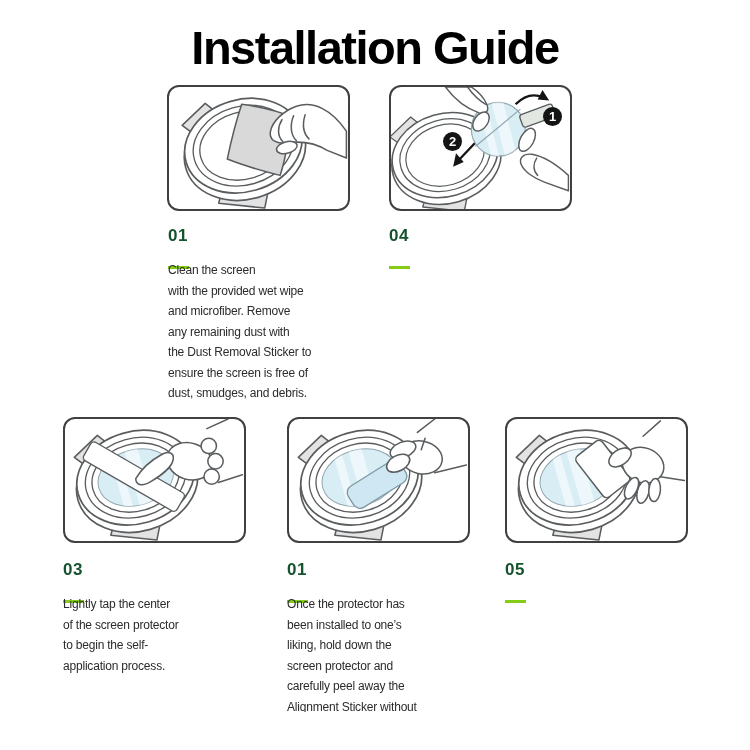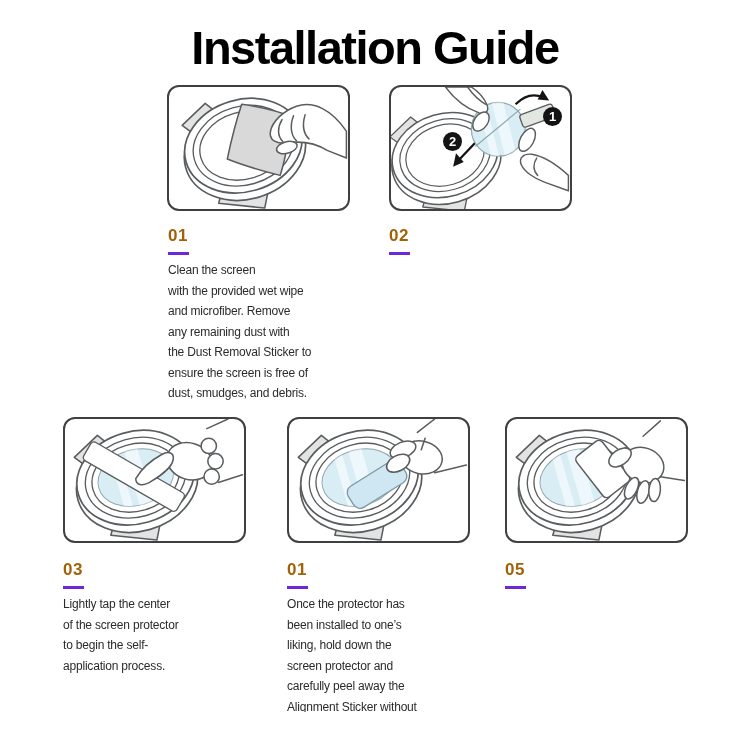--- a/index.html
+++ b/index.html
@@ -5,21 +5,21 @@
   *{margin:0;padding:0;box-sizing:border-box}
   html,body{background:#ffffff}
   body{width:750px;height:750px;font-family:"Liberation Sans",sans-serif}
   #canvas{position:relative;width:750px;height:712px;background:#ffffff;overflow:hidden}
   .title{position:absolute;top:20px;left:0;width:750px;text-align:center;
          font-size:47px;font-weight:700;letter-spacing:-1.5px;color:#000}
   .panel{position:absolute;width:183px;height:126px;border:2px solid #404040;
          border-radius:12px;background:#fff;overflow:hidden}
   .panel svg{display:block;width:100%;height:100%}
   .step-num{position:absolute;display:inline-block;font-size:17px;font-weight:700;
-            color:#a16207;border-bottom:3px solid #6d28d9;padding:0 1px 6px 0;
+            color:#14532d;border-bottom:3px solid #84cc16;padding:0 1px 20px 0;
             letter-spacing:.5px}
   .step-text{position:absolute;width:222px;font-size:12px;line-height:20.5px;
              color:#2b2b2b;white-space:pre-line;letter-spacing:-.2px}
   .badge{position:absolute;width:19px;height:19px;border-radius:50%;background:#141414;
          color:#fff;font-size:13px;font-weight:700;display:flex;align-items:center;
          justify-content:center;line-height:1}
 </style>
 </head>
 <body>
 
@@ -94,21 +94,21 @@
         <ellipse cx="140" cy="55" rx="7" ry="13" transform="rotate(28 140 55)"></ellipse>
       </g>
       <g>
         <path d="M128,18 Q142,4 157,11" stroke="#141414" stroke-width="2.4" fill="none"></path>
         <path d="M163,14 L151,13 L156,3 Z" fill="#141414"></path>
       </g>
     </svg>
     <div class="badge" style="left:152px;top:20px">1</div>
     <div class="badge" style="left:52px;top:45px">2</div>
   </div>
-  <div class="step-num" style="left:389px;top:226px">02</div>
+  <div class="step-num" style="left:389px;top:226px">04</div>
 
   <div class="panel" style="left:63px;top:417px">
     <svg viewBox="0 0 183 127">
       <use href="#watch-sym"></use>
       <clipPath id="gc3">
           <ellipse cx="72" cy="61" rx="40" ry="29" transform="rotate(-16 72 61)"></ellipse>
         </clipPath>
       <g>
         <ellipse cx="72" cy="61" rx="40" ry="29" transform="rotate(-16 72 61)" fill="#d9edf5" stroke="#8fa6ae" stroke-width="1"></ellipse>
         <g clip-path="url(#gc3)" fill="#ffffff" opacity="0.55">

